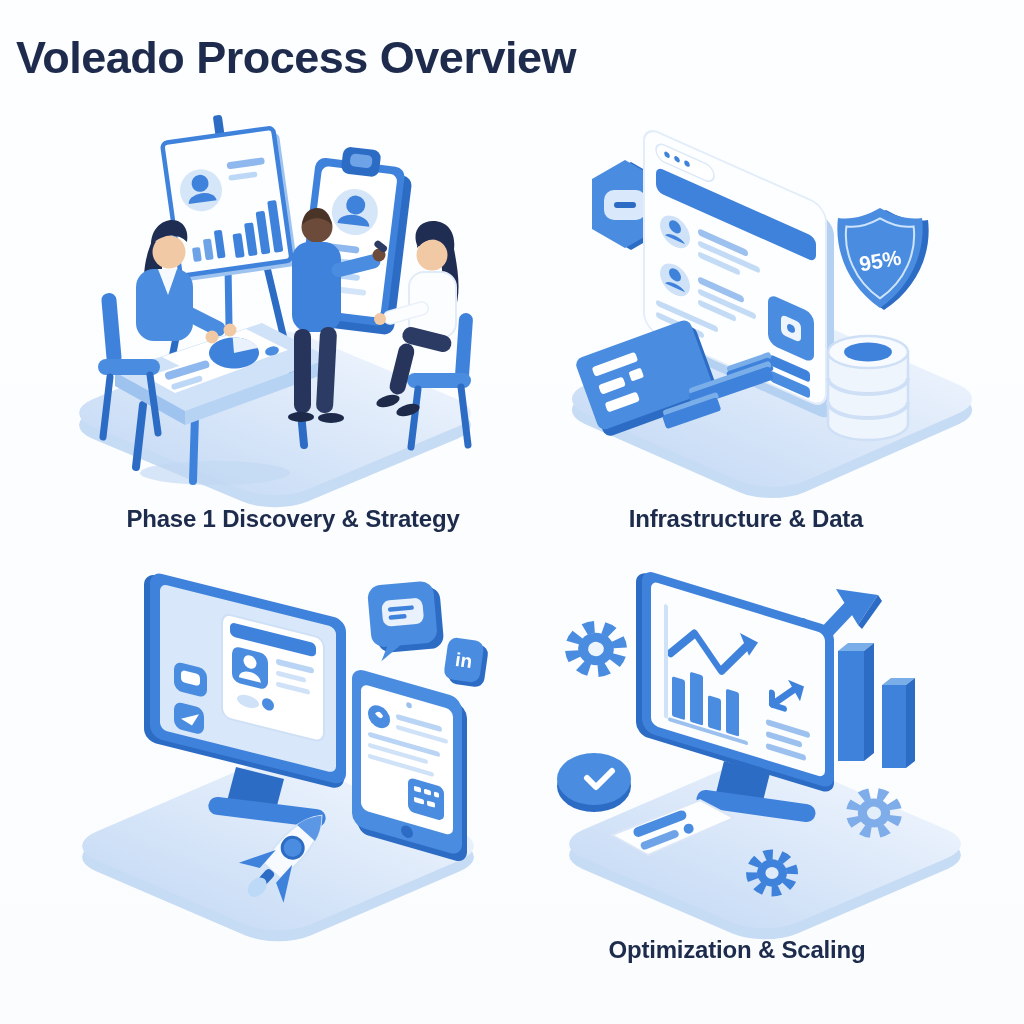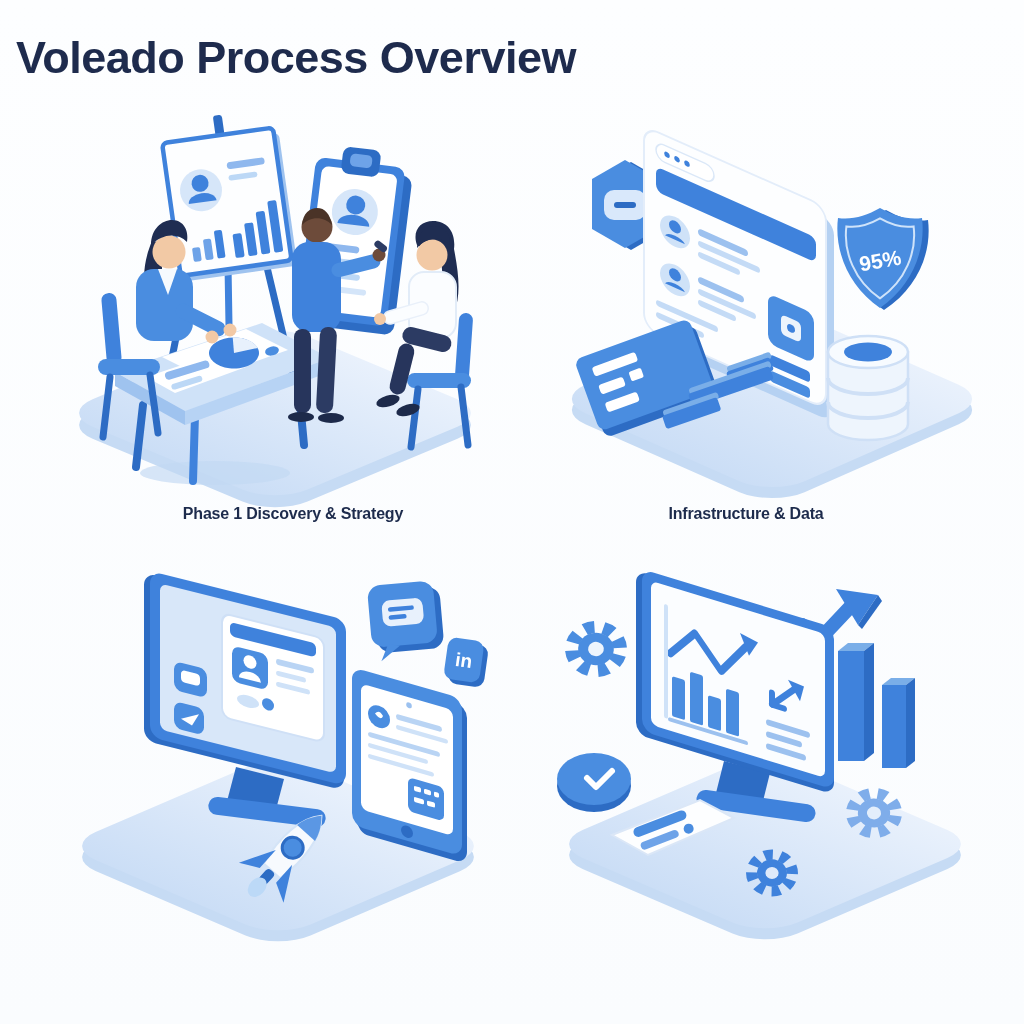--- a/index.html
+++ b/index.html
@@ -1,18 +1,18 @@
 <!DOCTYPE html>
 <html><head>
 <meta charset="utf-8">
 <style>
   html,body{margin:0;padding:0;background:#ffffff;}
   #canvas{position:relative;width:1024px;height:1024px;background:linear-gradient(180deg,#fdfeff 0%,#fafcfe 100%);overflow:hidden;font-family:"Liberation Sans",sans-serif;}
   #page-title{position:absolute;top:32px;left:16px;width:1024px;text-align:left;font-size:45px;font-weight:700;letter-spacing:-0.5px;color:#1e2b4d;}
-  .caption{position:absolute;transform:translateX(-50%);white-space:nowrap;font-size:16px;font-weight:600;color:#1d2b4c;letter-spacing:-0.2px;}
+  .caption{position:absolute;transform:translateX(-50%);white-space:nowrap;font-size:24px;font-weight:600;color:#1d2b4c;letter-spacing:-0.2px;}
   #cap-q1{left:293px;top:505px;}
   #cap-q2{left:746px;top:505px;text-align:right;}
   #cap-q3{left:312px;top:936px;}
   #cap-q4{left:737px;top:936px;}
   svg.quad{position:absolute;overflow:visible;}
   #q1{left:30px;top:115px;}
   #q2{left:540px;top:110px;}
   #q3{left:40px;top:555px;}
   #q4{left:530px;top:555px;}
   text.shield-num{font-family:"Liberation Sans",sans-serif;font-weight:700;font-size:21px;fill:#ffffff;}
@@ -431,14 +431,15 @@
 
     <g transform="translate(242,318) scale(0.88,0.8) rotate(22)">
       <circle r="23" fill="none" stroke="#3f82dc" stroke-width="13" stroke-dasharray="9.5 8.56"></circle>
       <circle r="17" fill="#3f82dc"></circle>
       <circle r="7.5" fill="#dfeafa"></circle>
     </g>
   </svg>
 
   <div id="cap-q1" class="caption">Phase 1 Discovery &amp; Strategy</div>
   <div id="cap-q2" class="caption">Infrastructure &amp; Data</div>
+  <div id="cap-q4" class="caption">Optimization &amp; Scaling</div>
 
 </div>
 
 </body></html>

